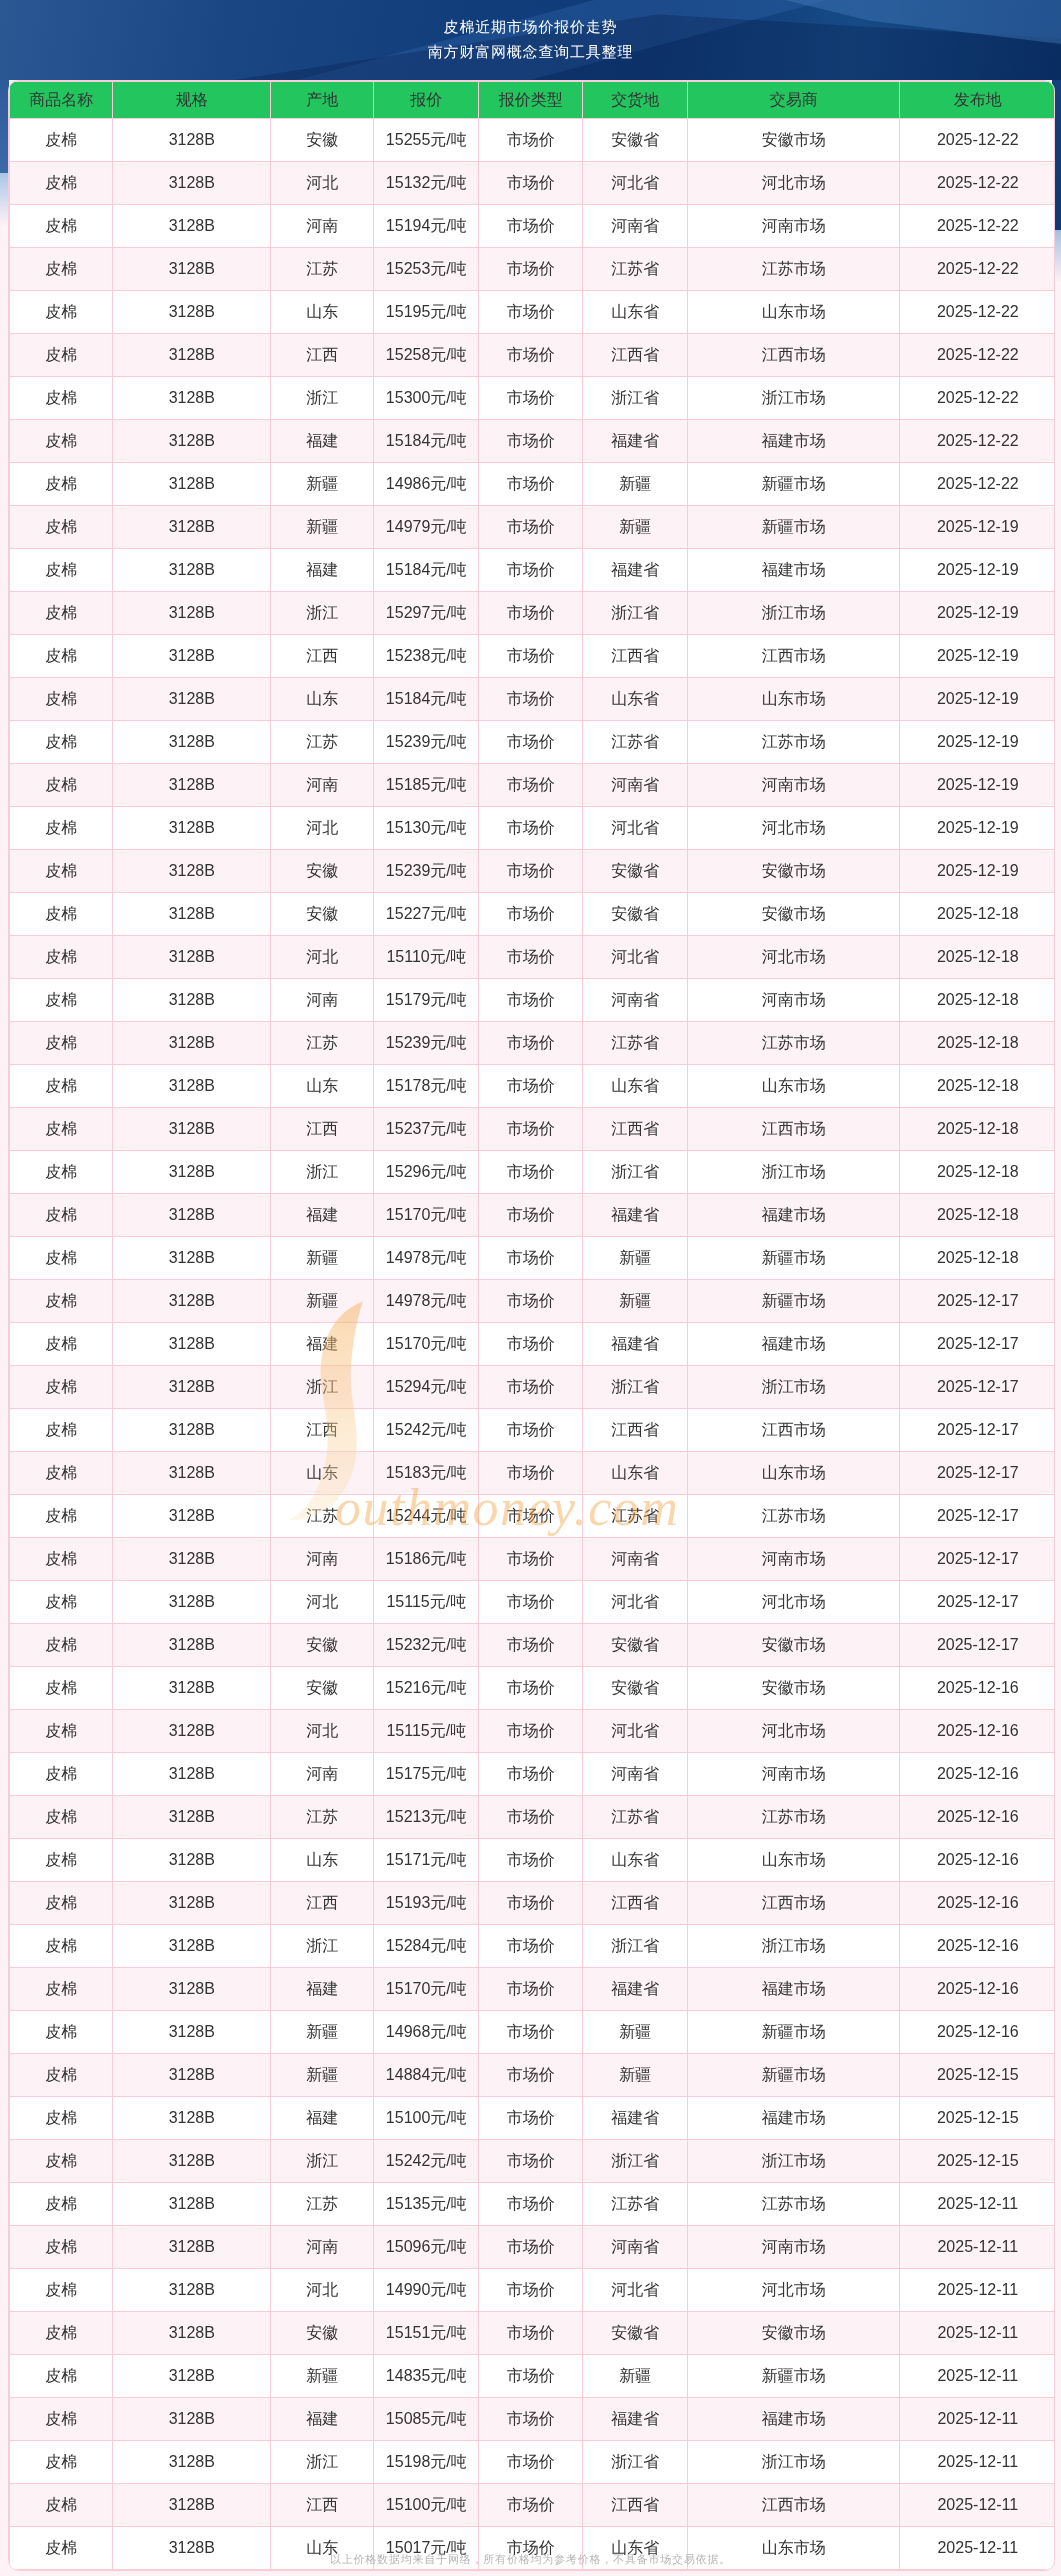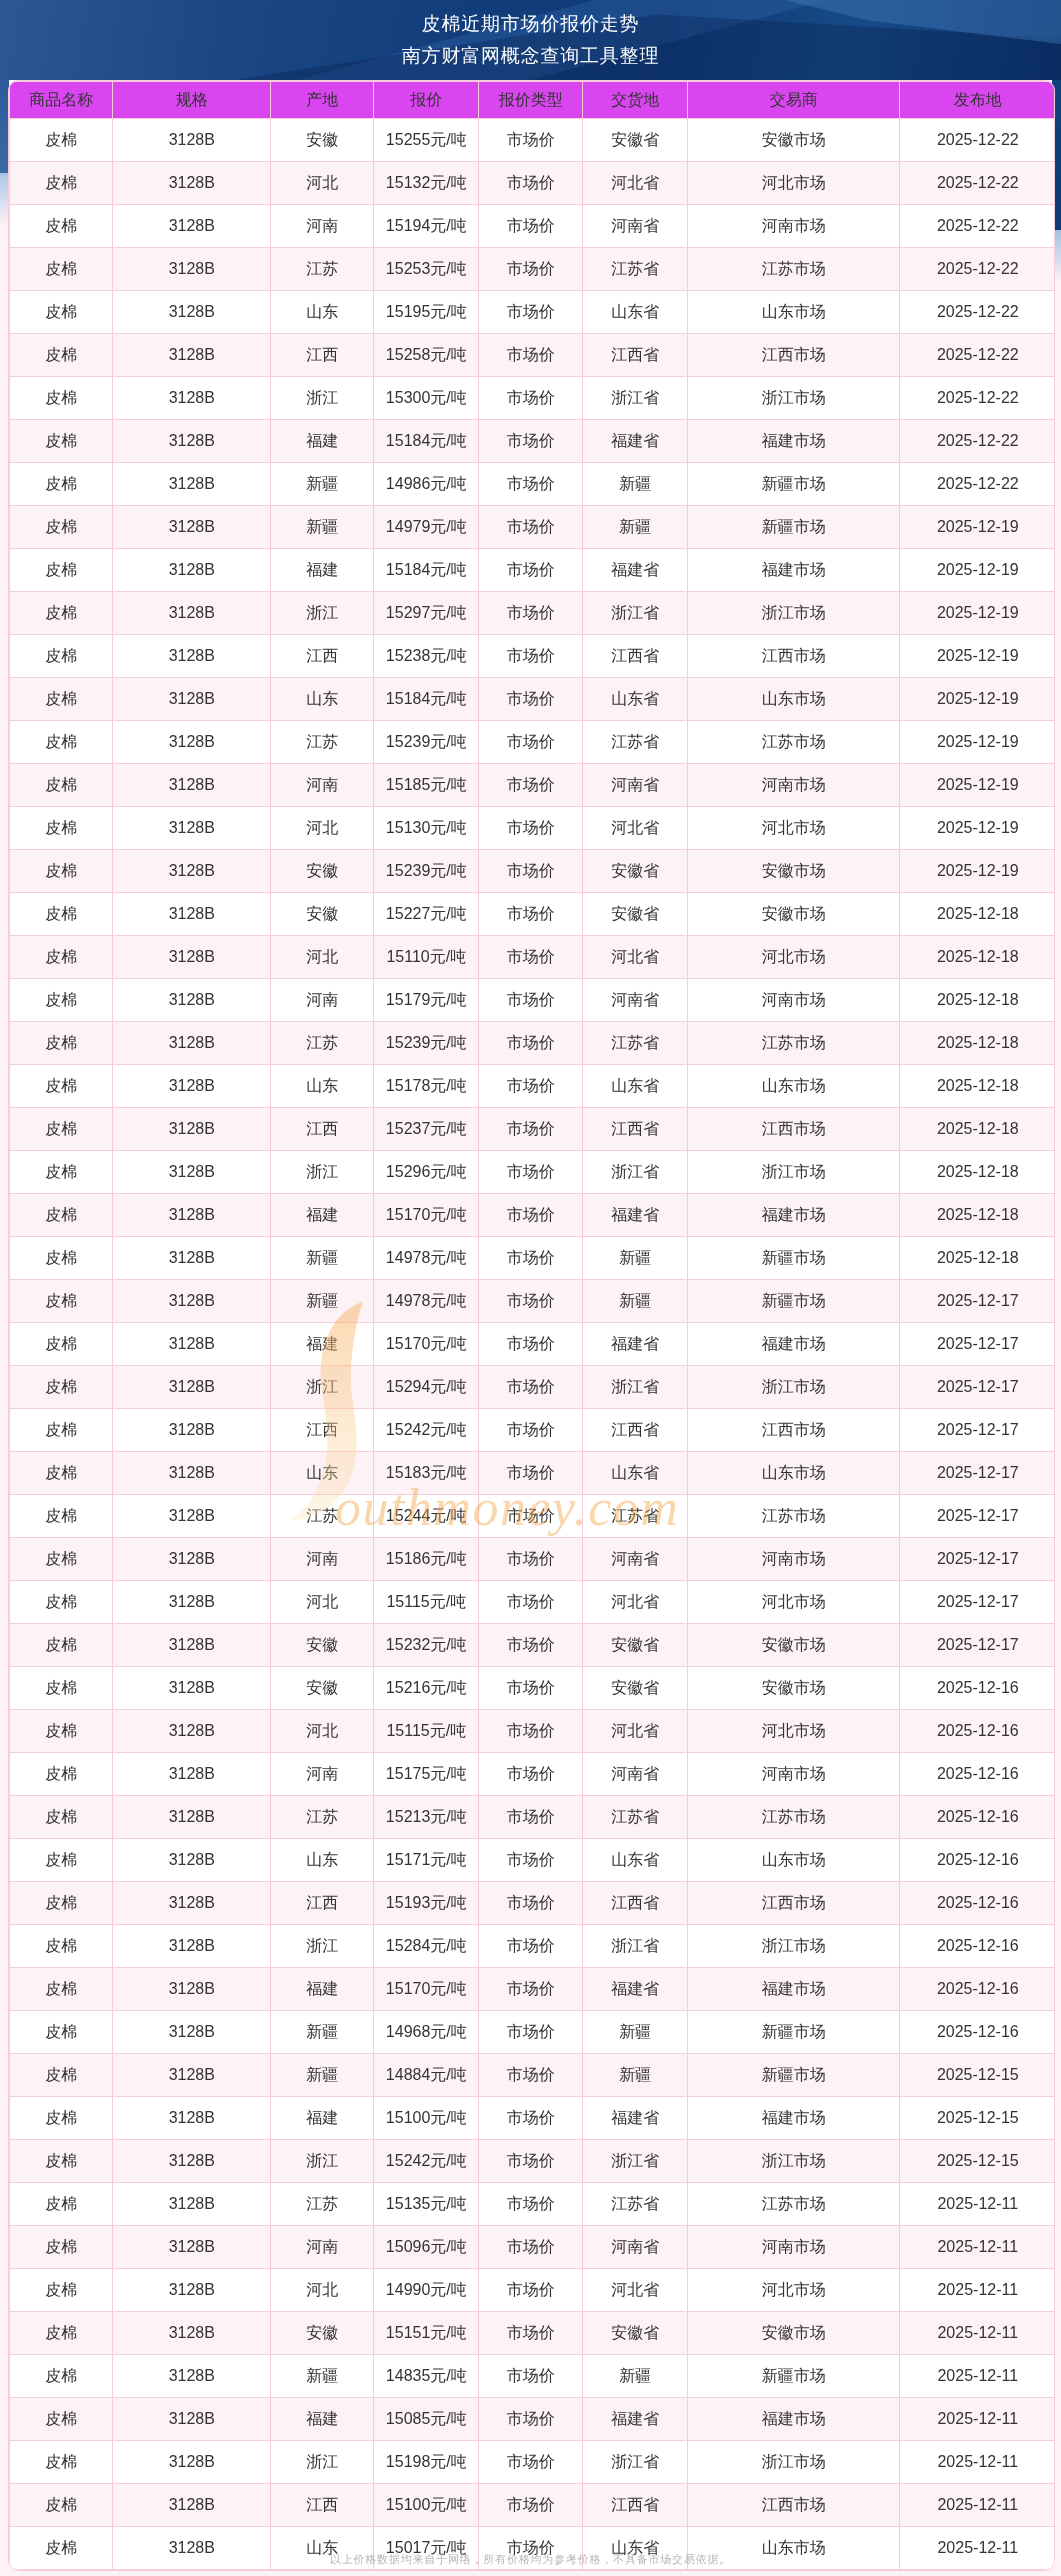--- a/index.html
+++ b/index.html
@@ -14,42 +14,42 @@
     position:absolute;top:0;left:0;width:1061px;height:80px;overflow:hidden;
     background:linear-gradient(100deg,#2b5793 0%,#1a4784 22%,#113d7b 45%,#0f3a76 62%,#164a86 80%,#0b356e 100%);
   }
   .banner .shape{position:absolute;inset:0;}
   .banner .shape.s1{background:rgba(45,95,165,.45);clip-path:polygon(28% 100%,56% 0,78% 0,50% 100%);}
   .banner .shape.s2{background:rgba(8,28,70,.30);clip-path:polygon(22% 100%,62% 18%,100% 48%,100% 100%);}
   .banner .shape.s3{background:rgba(72,128,192,.40);clip-path:polygon(74% 0,100% 0,100% 55%,82% 26%);}
   .banner-titles{
     position:absolute;top:0;left:0;width:1061px;height:80px;z-index:3;
     display:flex;flex-direction:column;align-items:center;justify-content:center;gap:5.3px;
-    color:#ffffff;font-size:19px;letter-spacing:0.8px;text-align:center;
+    color:#ffffff;font-size:15px;letter-spacing:0.8px;text-align:center;
   }
   
   .sliver{position:absolute;z-index:0;}
   .sliver.left-blue{left:0;top:80px;width:9px;height:95px;background:linear-gradient(170deg,#2d5a99,#3c6aa8);}
   .sliver.left-wedge{left:0;top:173px;width:9px;height:53px;background:linear-gradient(to bottom,#a9c7e8,rgba(253,242,245,0));}
   .sliver.right-blue{right:0;top:80px;width:9px;height:152px;background:linear-gradient(190deg,#12417e,#0d3a74);}
   .sliver.right-wedge{right:0;top:230px;width:9px;height:52px;background:linear-gradient(to bottom,#a3c2e4,rgba(253,242,245,0));}
   
   .card{
     position:absolute;left:8.3px;top:80px;width:1045px;z-index:2;
     background:#ffffff;border-radius:10.6px;overflow:hidden;
     border:0.8px solid #f9cdd8;
   }
   table{border-collapse:collapse;table-layout:fixed;width:1045px;}
   col.c0{width:103px}col.c1{width:158px}col.c2{width:103px}col.c3{width:105px}
   col.c4{width:104px}col.c5{width:105px}col.c6{width:212px}col.c7{width:156px}
   th,td{
     border:0.8px solid #f8ccd6;text-align:center;vertical-align:middle;
     color:#333333;font-size:16px;font-weight:400;padding:0;overflow:hidden;white-space:nowrap;
   }
-  thead th{height:36px;background:#d946ef;}
+  thead th{height:36px;background:#22c55e;}
   tbody td{height:42px;background:#ffffff;}
   tbody tr:nth-child(even) td{background:#fdf2f5;}
   
   .watermark{position:absolute;left:280px;top:1289px;width:591px;height:243px;z-index:5;pointer-events:none;}
   .wm-crescent{position:absolute;left:6.8px;top:11.4px;width:86px;height:220px;opacity:.55;}
   .wm-cn{
     position:absolute;left:89px;top:59px;
     font-size:76px;font-weight:bold;letter-spacing:18px;line-height:1;
     color:rgba(198,164,164,.32);text-shadow:0 0 1.5px rgba(170,130,130,.28);white-space:nowrap;
   }

